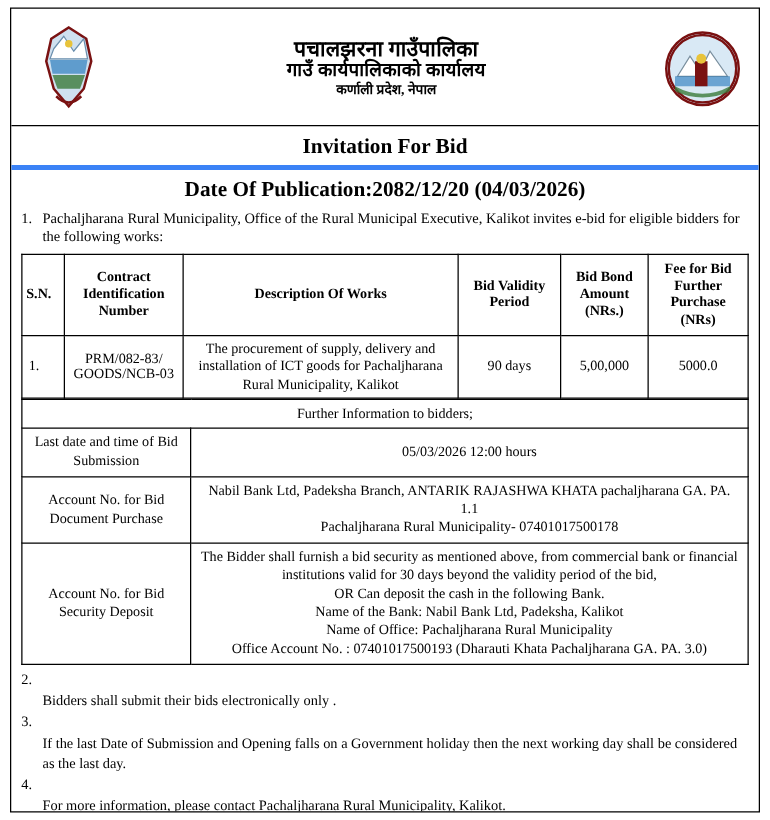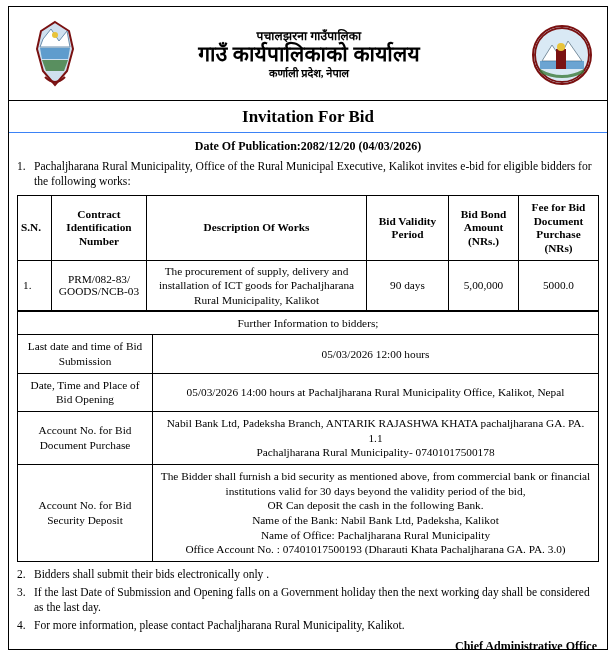--- a/index.html
+++ b/index.html
@@ -41,50 +41,50 @@
     align-items: center;
     justify-content: center;
   }
   .emblem-right { width: 70px; }
   .header-text {
     flex: 1;
     text-align: center;
     line-height: 1.12;
   }
   .h-line1 {
-    font-size: 12px;
+    font-size: 17px;
     font-weight: bold;
     letter-spacing: .2px;
   }
   .h-line2 {
-    font-size: 21px;
+    font-size: 15px;
     font-weight: bold;
     letter-spacing: .2px;
   }
   .h-line3 {
     font-size: 14.5px;
     font-weight: bold;
   }
   .h-line4 {
     font-size: 11px;
     font-weight: bold;
   }
 
   
   .title-band {
     text-align: center;
     font-size: 17px;
     font-weight: bold;
     padding: 6px 0 5px 0;
-    border-bottom: 1px solid #3b82f6;
+    border-bottom: 4px solid #3b82f6;
   }
 
   .pub-date {
     text-align: center;
-    font-size: 12px;
+    font-size: 17px;
     font-weight: bold;
     padding: 6px 0 5px 0;
   }
 
   .intro {
     font-size: 11.6px;
     padding: 0 8px 6px 8px;
     display: flex;
     line-height: 1.3;
   }
@@ -140,21 +140,21 @@
   .notes {
     font-size: 11.5px;
     padding: 5px 8px 0 8px;
     line-height: 1.35;
   }
   .note {
     display: flex;
     margin-bottom: 2px;
   }
   .note .num { width: 17px; flex: none; }
-  .note .txt { flex: 1; }
+  .note .txt { flex: 1; margin-top: 17px; }
 
   .signature {
     text-align: right;
     font-size: 12px;
     font-weight: bold;
     padding: 4px 10px 0 0;
     text-decoration: underline;
   }
   .circ-emblem {
     width: 60px; height: 60px;
@@ -213,21 +213,21 @@
     </div>
 
     <table>
       <thead>
         <tr>
           <th class="c-sn">S.N.</th>
           <th class="c-cin">Contract Identification Number</th>
           <th class="c-desc">Description Of Works</th>
           <th class="c-val">Bid Validity Period</th>
           <th class="c-bond">Bid Bond Amount (NRs.)</th>
-          <th class="c-fee">Fee for Bid Document Purchase (NRs)</th>
+          <th class="c-fee">Fee for Bid Further Purchase (NRs)</th>
         </tr>
       </thead>
       <tbody>
         <tr>
           <td class="c-sn">1.</td>
           <td class="c-cin">PRM/082-83/ GOODS/NCB-03</td>
           <td class="desc">The procurement of supply, delivery and installation of ICT goods for Pachaljharana Rural Municipality, Kalikot</td>
           <td class="c-val">90 days</td>
           <td class="c-bond">5,00,000</td>
           <td class="c-fee">5000.0</td>
@@ -236,24 +236,20 @@
     </table>
 
     <table class="info-table">
       <tbody>
         <tr class="full">
           <td colspan="2">Further Information to bidders;</td>
         </tr>
         <tr>
           <td class="label">Last date and time of Bid Submission</td>
           <td>05/03/2026 12:00 hours</td>
-        </tr>
-        <tr>
-          <td class="label">Date, Time and Place of Bid Opening</td>
-          <td>05/03/2026 14:00 hours at Pachaljharana Rural Municipality Office, Kalikot, Nepal</td>
         </tr>
         <tr>
           <td class="label">Account No. for Bid Document Purchase</td>
           <td>
             <div>Nabil Bank Ltd, Padeksha Branch, ANTARIK RAJASHWA KHATA pachaljharana GA. PA. 1.1</div>
             <div>Pachaljharana Rural Municipality- 07401017500178</div>
           </td>
         </tr>
         <tr>
           <td class="label">Account No. for Bid Security Deposit</td>

